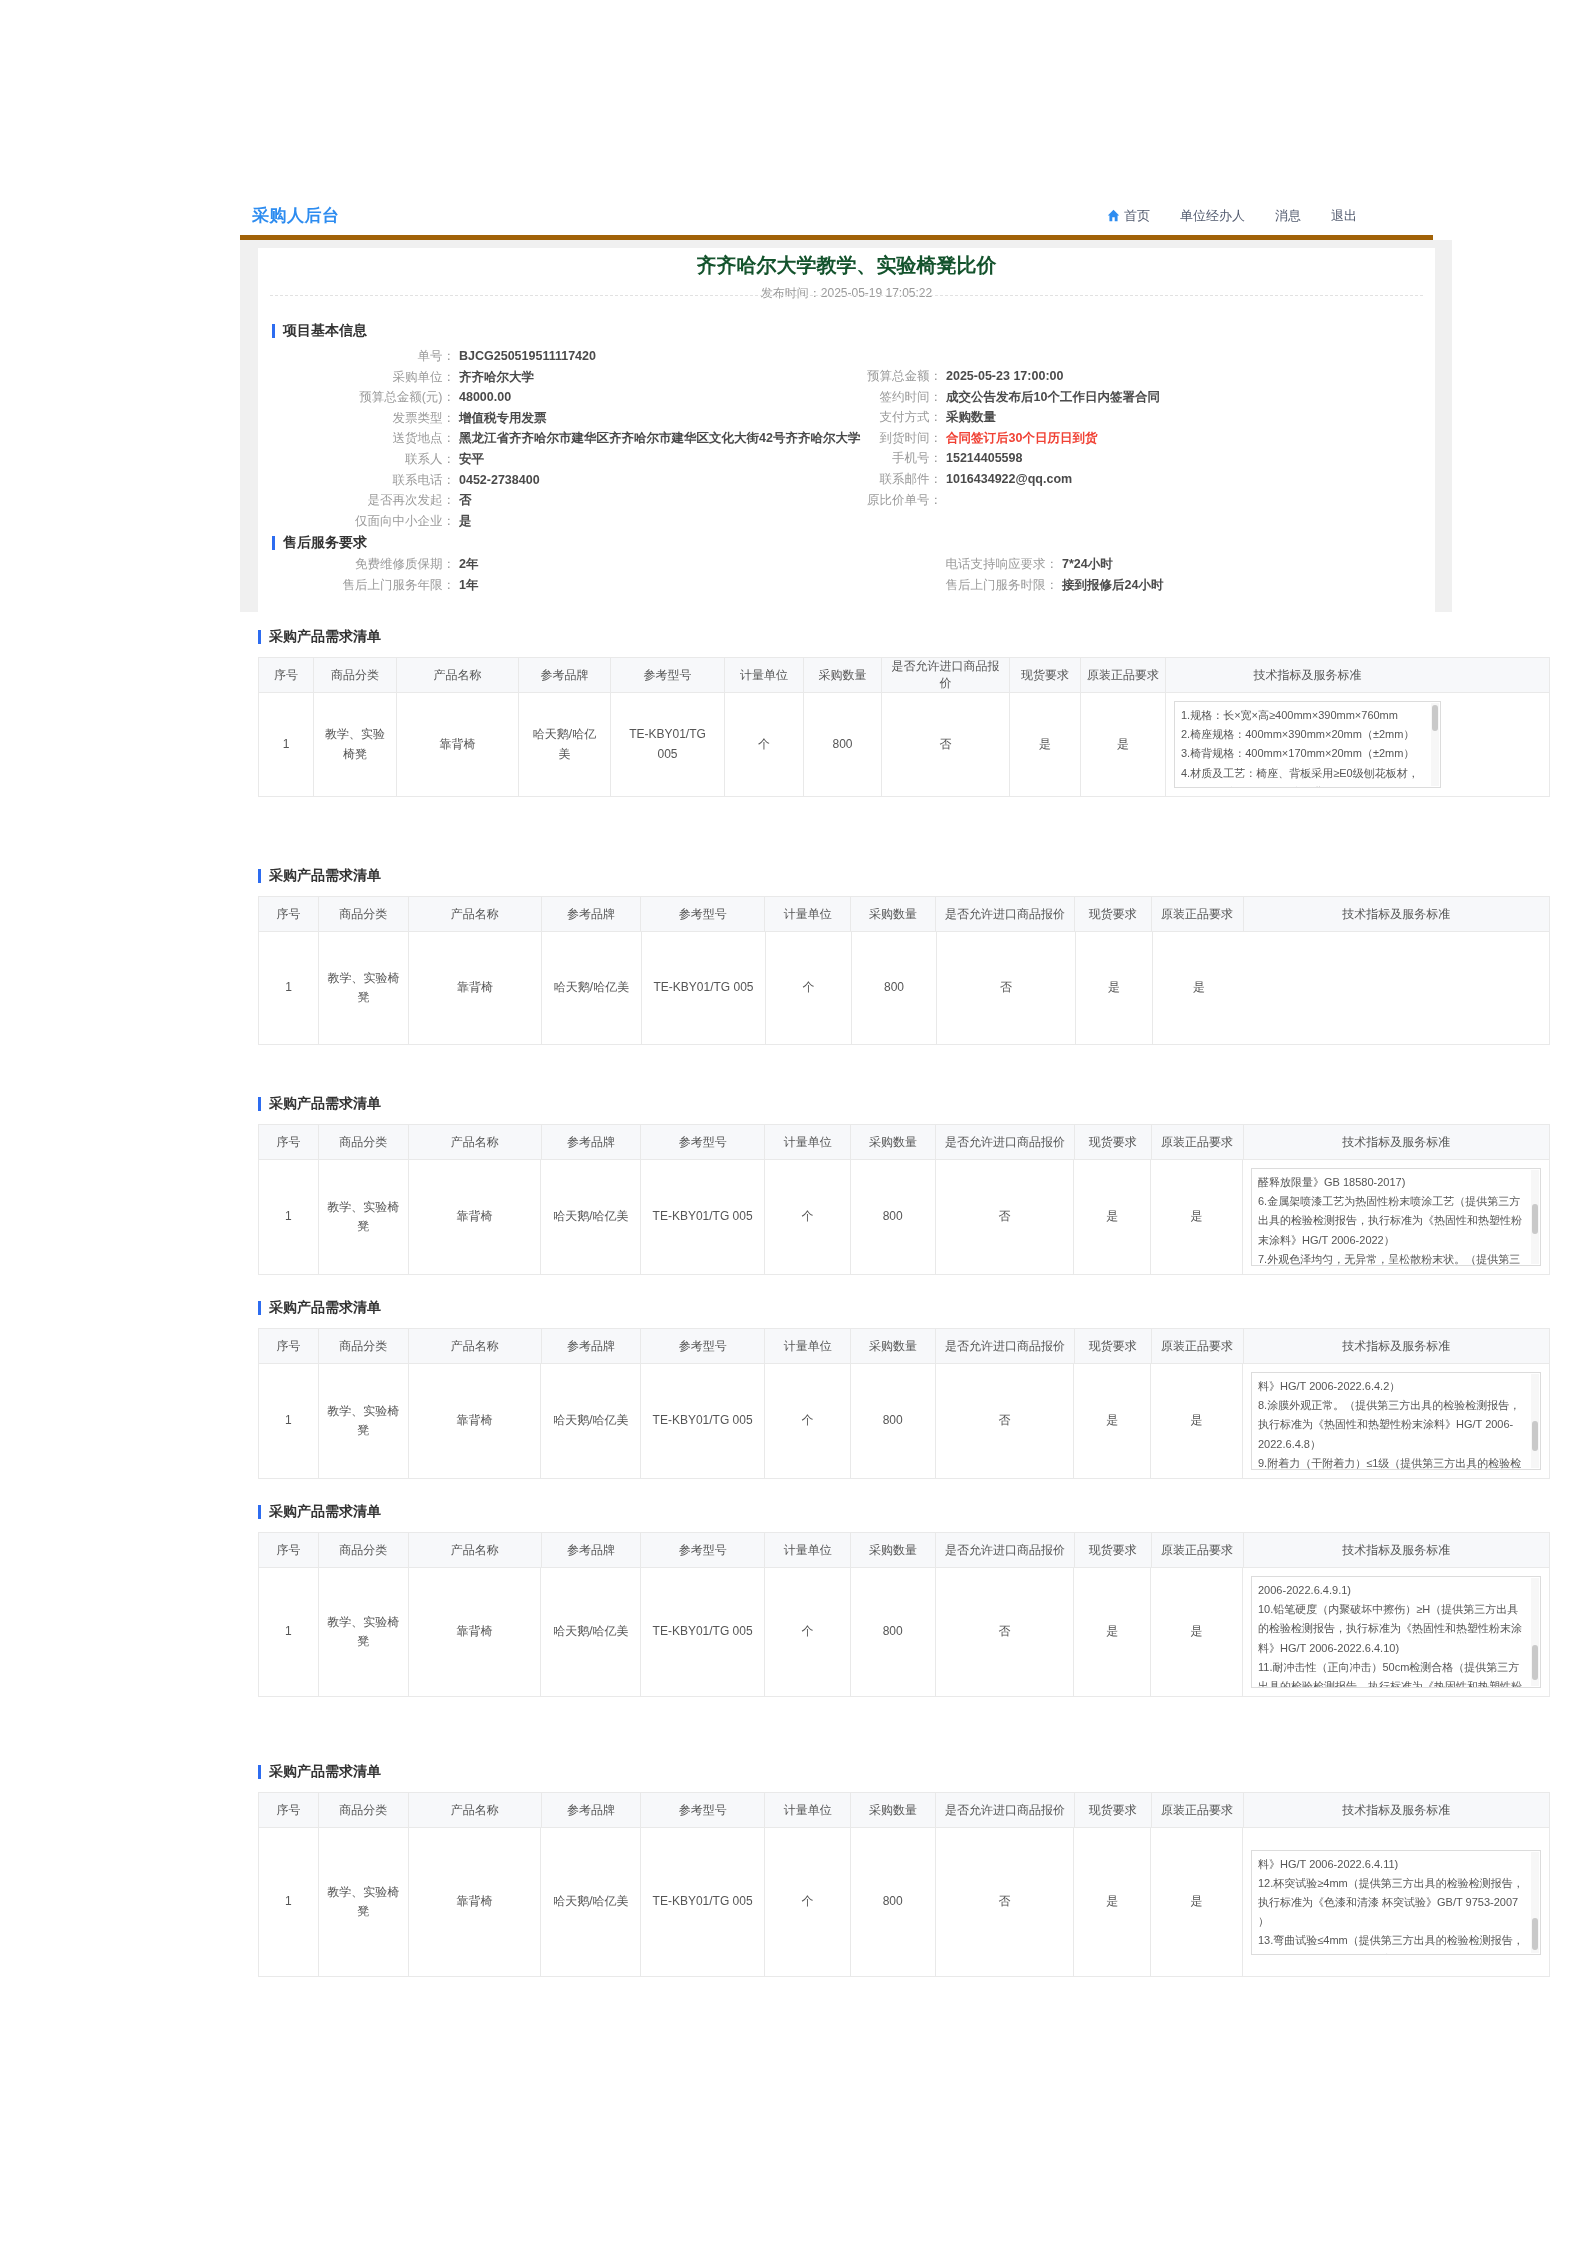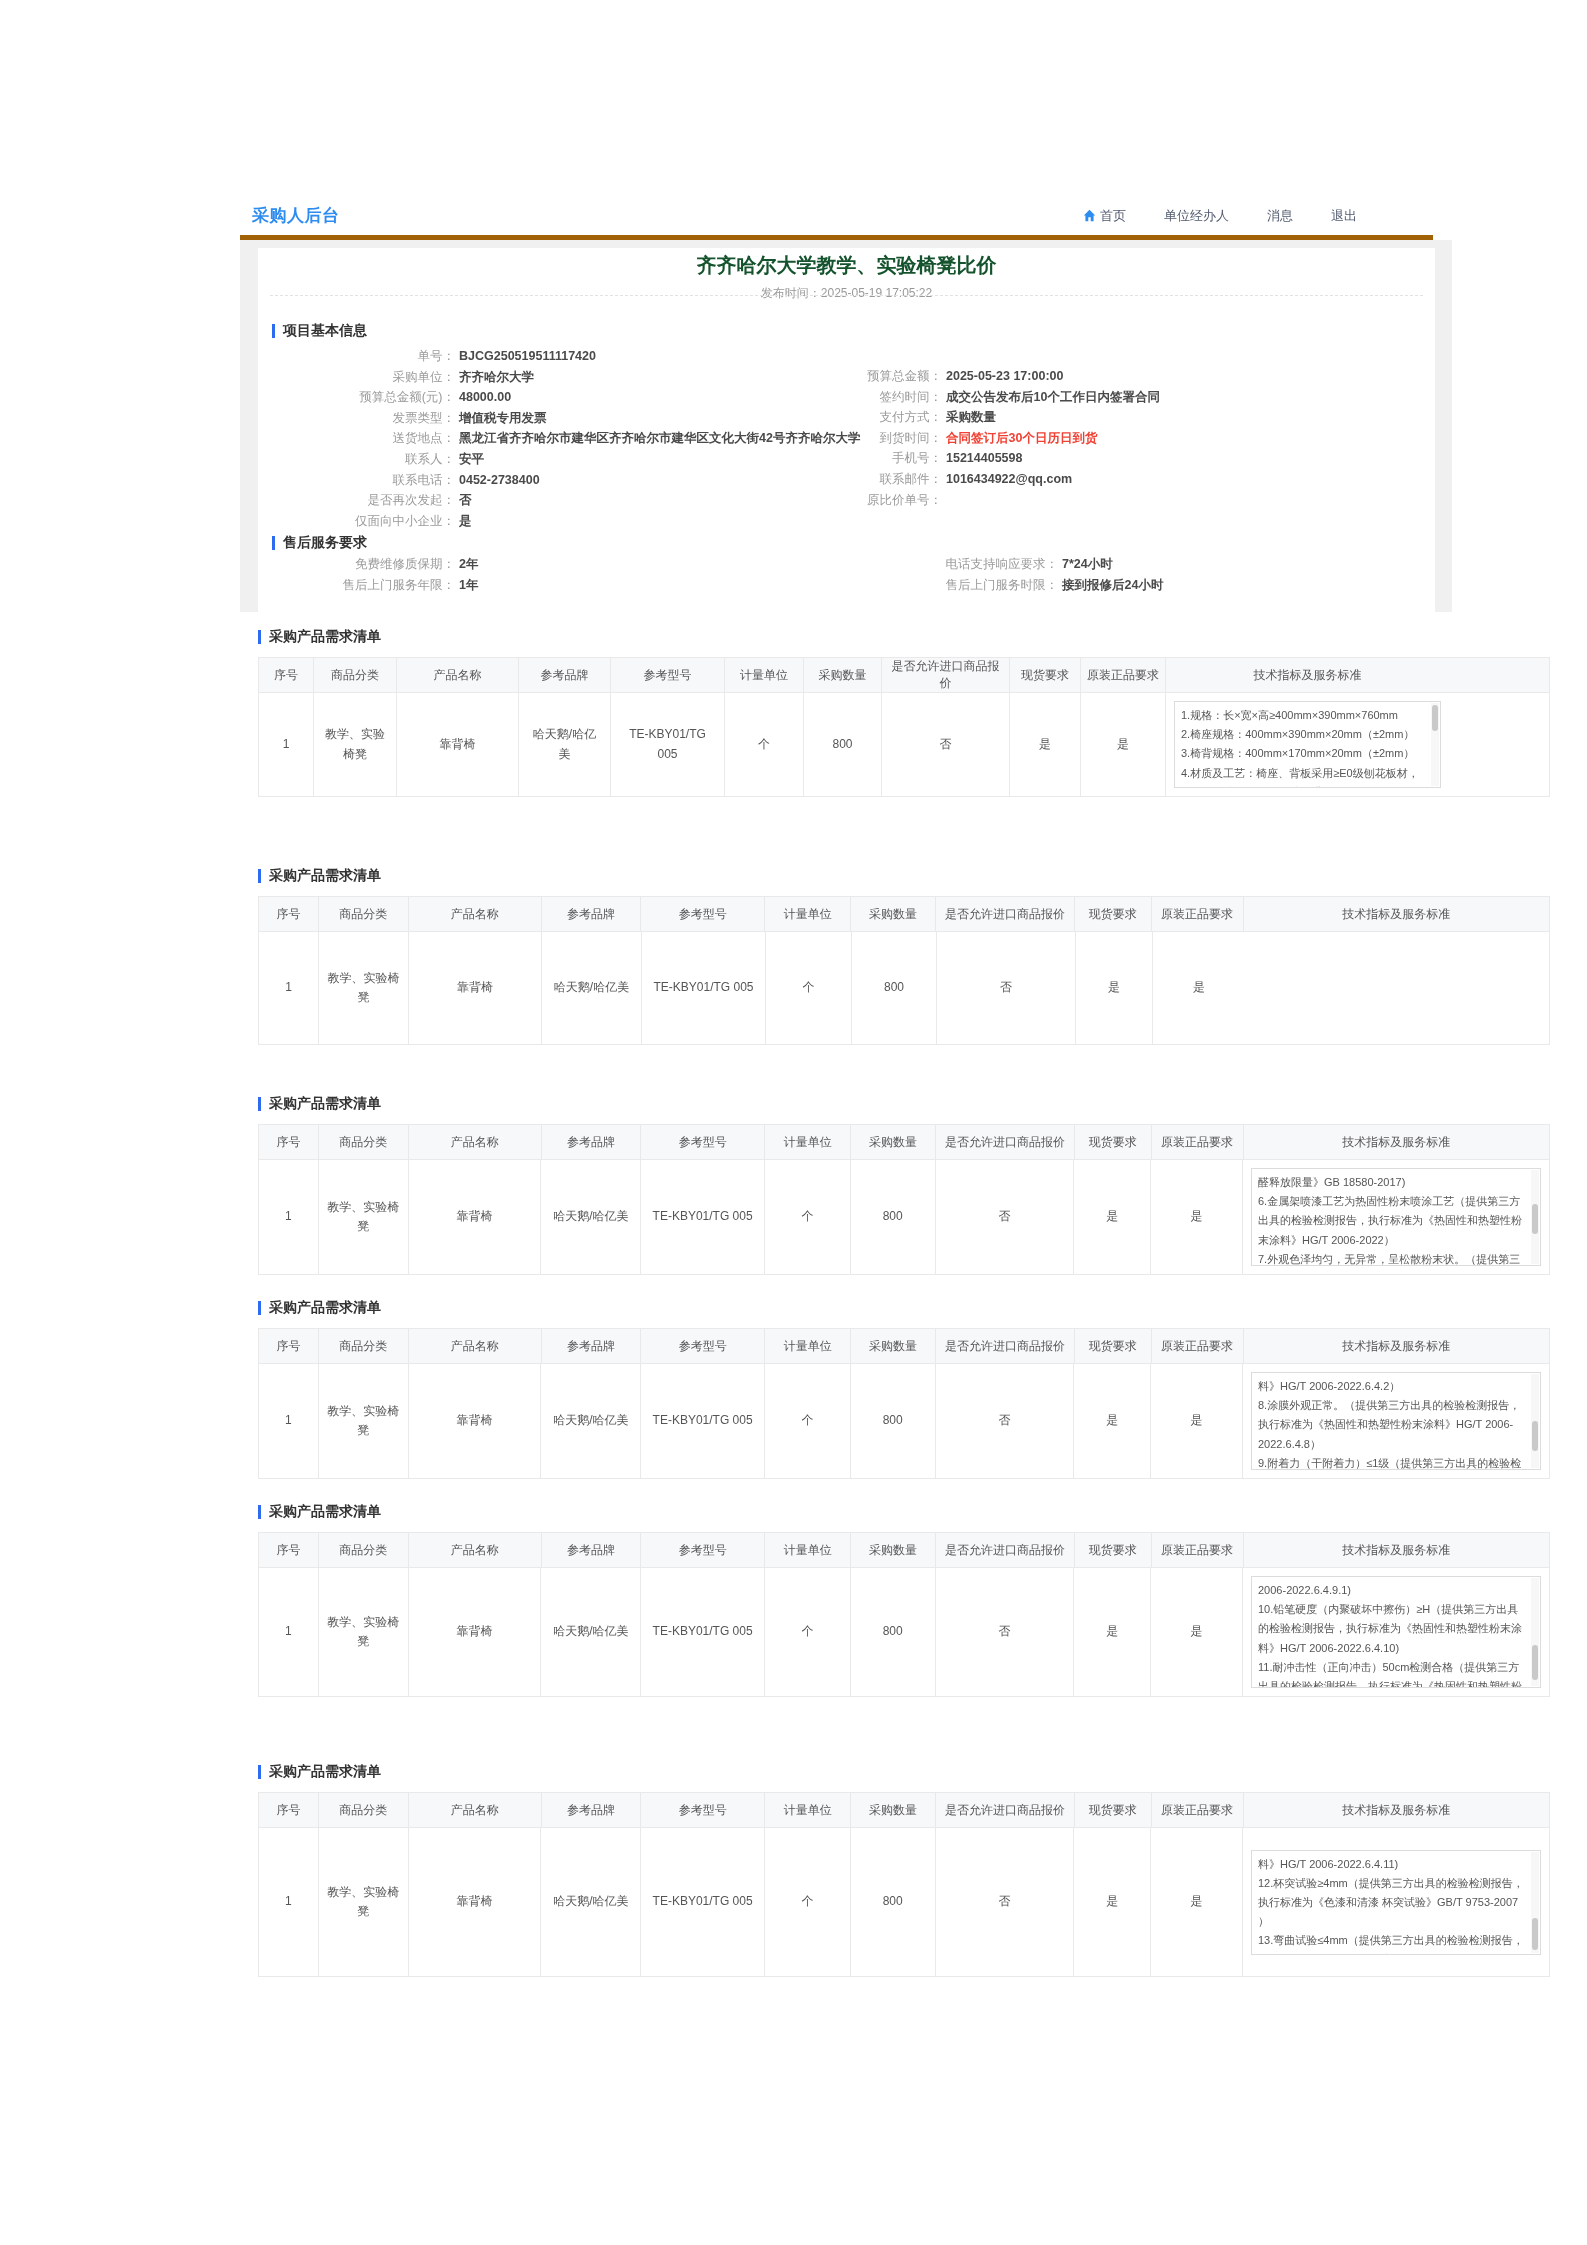--- a/index.html
+++ b/index.html
@@ -5,21 +5,21 @@
   html,body{margin:0;padding:0;}
   body{
     width:1587px;height:2245px;position:relative;background:#fff;
     font-family:"Liberation Sans","DejaVu Sans",sans-serif;color:#333;
     -webkit-font-smoothing:antialiased;
   }
   
   .navbar{position:absolute;left:240px;top:196px;width:1193px;height:44px;background:#fff;
     display:flex;align-items:center;justify-content:space-between;border-bottom:5px solid #a16207;box-sizing:border-box;}
   .brand{font-size:17px;font-weight:700;color:#2d8cf0;padding-left:12px;letter-spacing:.5px;}
-  .nav-links{display:flex;align-items:center;gap:38px;padding-right:76px;font-size:13px;color:#515a6e;}
+  .nav-links{display:flex;align-items:center;gap:30px;padding-right:76px;font-size:13px;color:#515a6e;}
   .nav-item{display:flex;align-items:center;gap:4px;cursor:pointer;}
   .home-ico{width:13px;height:13px;display:inline-block;}
   
   .gray-panel{position:absolute;left:240px;top:240px;width:1212px;height:372px;background:#f0f0f0;}
   .card{position:absolute;left:258px;top:248px;width:1177px;height:364px;background:#fff;}
   .doc-title{text-align:center;font-size:20px;font-weight:700;color:#14532d;padding-top:4px;}
   .doc-date{text-align:center;font-size:12px;color:#999;margin-top:6px;}
   .divider{position:absolute;left:12px;right:12px;top:47px;border-bottom:1px dashed #e2e2e2;}
   .sec-head{display:flex;align-items:center;gap:8px;font-size:14px;font-weight:700;color:#333;}
   .sec-bar{width:3px;height:14px;background:#2d6cf0;display:inline-block;}

